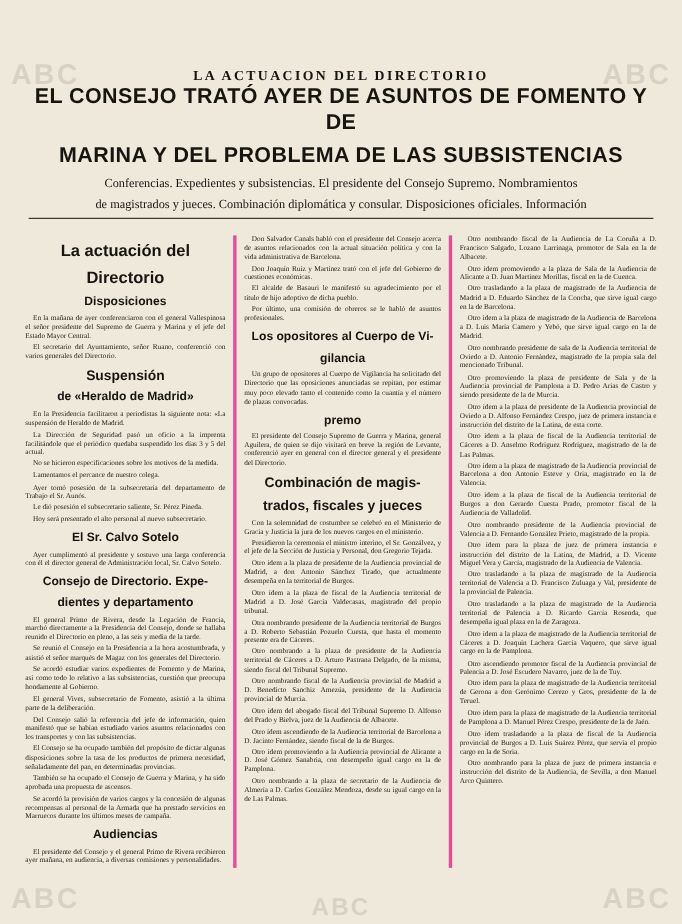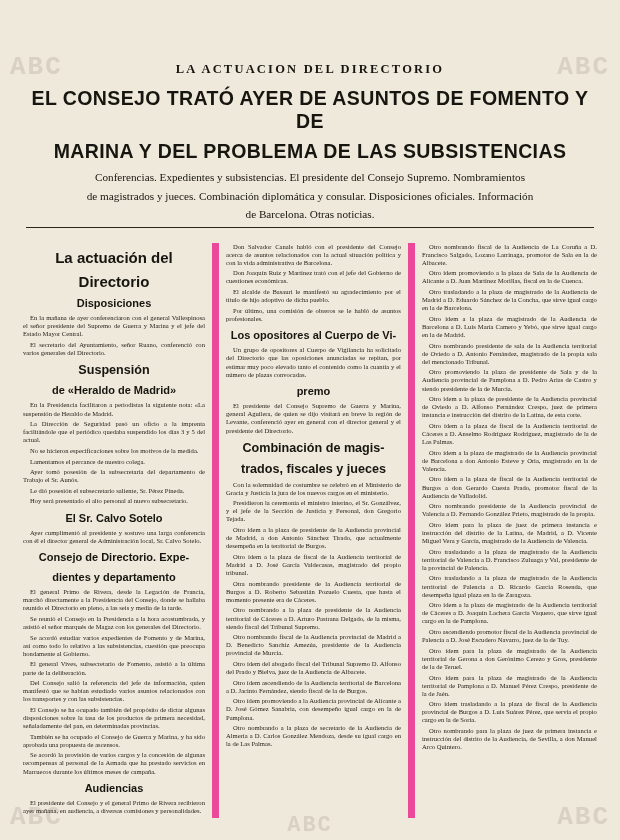--- a/index.html
+++ b/index.html
@@ -12,42 +12,42 @@
     overflow:hidden;
   }
   .page{
     position:absolute;
     inset:0;
     padding:0;
   }
   
   .wm{
     position:absolute;
-    font-family:Liberation Mono, monospace;
+    font-family:Liberation Sans, sans-serif;
     font-weight:bold;
     color:rgba(150,140,120,0.25);
     letter-spacing:2px;
     pointer-events:none;
   }
   .wm-tl{top:52px;left:10px;font-size:26px;}
   .wm-tr{top:52px;right:10px;font-size:26px;}
   .wm-bl{bottom:8px;left:10px;font-size:26px;}
   .wm-br{bottom:8px;right:10px;font-size:26px;}
   .wm-bc{bottom:2px;left:50%;transform:translateX(-50%);font-size:22px;}
 
   .masthead{
     padding:62px 26px 0 26px;
     text-align:center;
   }
   .kicker{
     font-family:"Liberation Serif", serif;
     font-size:12.5px;
     letter-spacing:2.2px;
     font-weight:bold;
-    margin-bottom:10px;
+    margin-bottom:0;
   }
   .headline{
     font-family:"Liberation Sans", sans-serif;
     font-size:19.5px;
     line-height:23px;
     font-weight:bold;
     letter-spacing:0.4px;
     margin:0 0 7px 0;
   }
   .subhead{
@@ -69,21 +69,21 @@
     gap:0;
     margin-top:15px;
   }
   .col{
     width:33.33%;
     padding:0 7px;
     box-sizing:border-box;
     position:relative;
   }
   .col + .col{
-    border-left:7px solid #ec4899;
+    border-left:3px solid #ec4899;
   }
   .sec-title{
     font-family:"Liberation Sans", sans-serif;
     font-weight:bold;
     text-align:center;
     line-height:17px;
     margin:6px 0 4px 0;
   }
   .t-xl{font-size:15px;line-height:18px;}
   .t-l{font-size:12.6px;line-height:15px;}
@@ -107,21 +107,20 @@
   <span class="wm wm-bl">ABC</span>
   <span class="wm wm-bc">ABC</span>
   <span class="wm wm-br">ABC</span>
 
   <div class="masthead">
     <div class="kicker">LA ACTUACION DEL DIRECTORIO</div>
     <div class="headline">EL CONSEJO TRATÓ AYER DE ASUNTOS DE FOMENTO Y DE</div>
     <div class="headline">MARINA Y DEL PROBLEMA DE LAS SUBSISTENCIAS</div>
     <div class="subhead">Conferencias.  Expedientes y subsistencias.  El presidente del Consejo Supremo.  Nombramientos</div>
     <div class="subhead">de magistrados y jueces.  Combinación diplomática y consular.  Disposiciones oficiales.  Información</div>
-    <div class="subhead">de Barcelona.   Otras noticias.</div>
   </div>
   <hr class="rule">
 
   <div class="cols">
 
     <div class="col">
       <div class="sec-title t-xl">La actuación del</div>
       <div class="sec-title t-xl">Directorio</div>
 
       <div class="sec-title t-m">Disposiciones</div>
@@ -157,20 +156,21 @@
       <p class="body">El presidente del Consejo y el general Primo de Rivera recibieron ayer mañana, en audiencia, a diversas comisiones y personalidades.</p>
     </div>
 
     <div class="col">
       <p class="body">Don Salvador Canals habló con el presidente del Consejo acerca de asuntos relacionados con la actual situación política y con la vida administrativa de Barcelona.</p>
       <p class="body">Don Joaquín Ruiz y Martínez trató con el jefe del Gobierno de cuestiones económicas.</p>
       <p class="body">El alcalde de Basauri le manifestó su agradecimiento por el título de hijo adoptivo de dicha pueblo.</p>
       <p class="body">Por último, una comisión de obreros se le habló de asuntos profesionales.</p>
 
       <div class="sec-title t-m">Los opositores al Cuerpo de Vi-</div>
+      <div class="sec-title t-m">gilancia</div>
       <p class="body">Un grupo de opositores al Cuerpo de Vigilancia ha solicitado del Directorio que las oposiciones anunciadas se repitan, por estimar muy poco elevado tanto el contenido como la cuantía y el número de plazas convocadas.</p>
 
       <div class="sec-title t-m">premo</div>
       <p class="body">El presidente del Consejo Supremo de Guerra y Marina, general Aguilera, de quien se dijo visitará en breve la región de Levante, conferenció ayer en general con el director general y el presidente del Directorio.</p>
 
       <div class="sec-title t-l">Combinación de magis-</div>
       <div class="sec-title t-l">trados, fiscales y jueces</div>
       <p class="body">Con la solemnidad de costumbre se celebró en el Ministerio de Gracia y Justicia la jura de los nuevos cargos en el ministerio.</p>
       <p class="body">Presidieron la ceremonia el ministro interino, el Sr. Gonzálvez, y el jefe de la Sección de Justicia y Personal, don Gregorio Tejada.</p>
       <p class="body">Otro ídem a la plaza de presidente de la Audiencia provincial de Madrid, a don Antonio Sánchez Tirado, que actualmente desempeña en la territorial de Burgos.</p>

